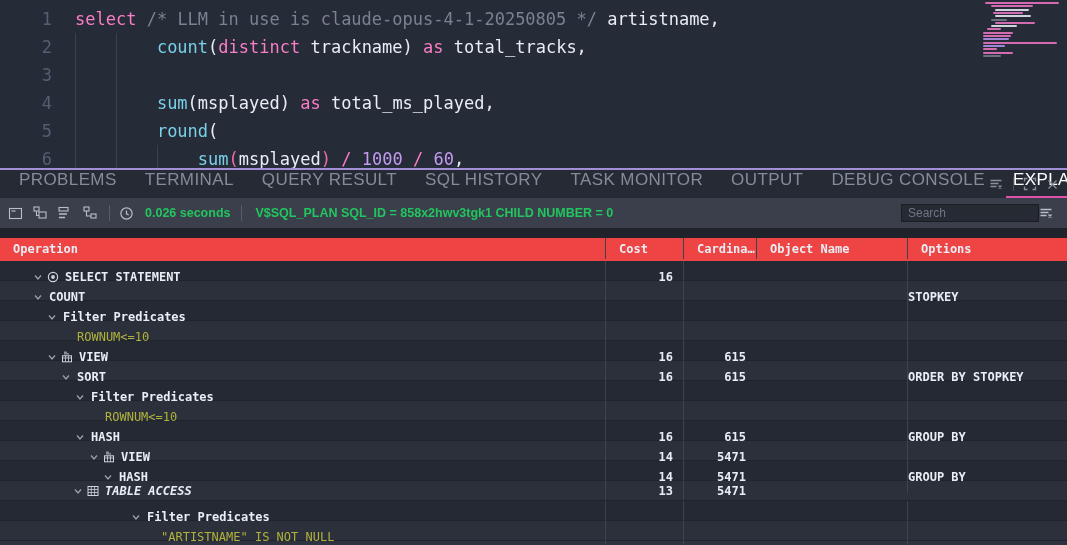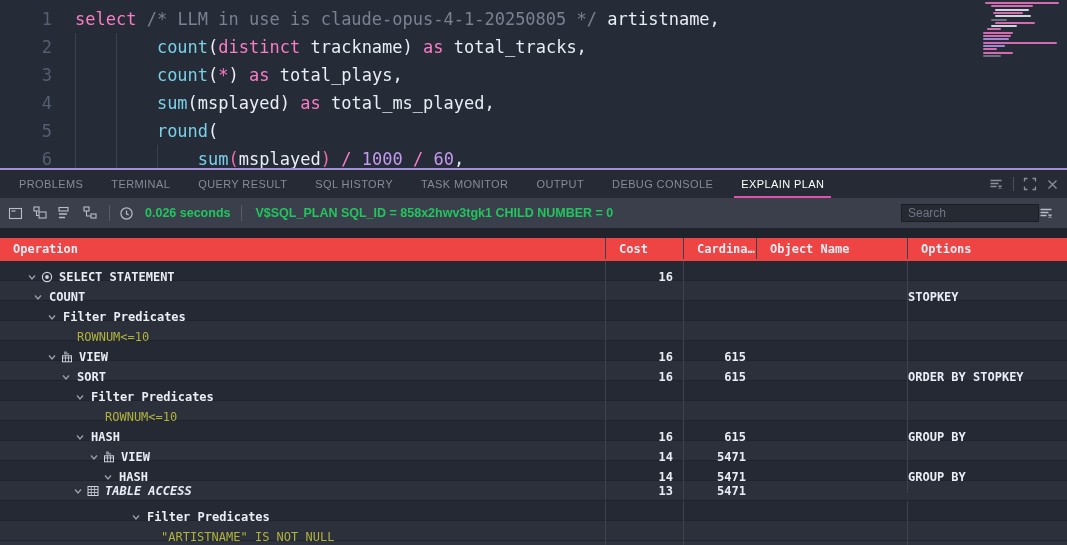--- a/index.html
+++ b/index.html
@@ -28,21 +28,21 @@
   .minimap { position:absolute; top:2px; right:4px; width:80px; height:58px; }
   .mbar { position:absolute; height:2px; border-radius:1px; }
 
   
   .divider { width:100%; height:2px; background:#a18fd8; }
 
   
   .panel { width:100%; height:375px; background:#20232c; }
 
   .tab-bar { position:relative; height:28px; background:#262a34; display:flex; align-items:stretch; padding-left:10px; }
-  .tab { display:flex; align-items:center; padding:14px 9px; margin-right:10px; font-size:11px; letter-spacing:0.4px;
+  .tab { display:flex; align-items:flex-start; padding:0 9px; margin-right:10px; font-size:17px; letter-spacing:0.4px;
          color:#858b99; cursor:pointer; position:relative; white-space:nowrap; }
   .tab.active { color:#ffffff; }
   .tab.active::after { content:""; position:absolute; left:2px; right:2px; bottom:0; height:2px; background:#e151ab; }
   .tabbar-right { position:absolute; right:8px; top:0; height:28px; display:flex; align-items:center; gap:9px; }
   .vsep { width:1px; height:14px; background:#4a505e; }
   .ico { display:flex; align-items:center; justify-content:center; }
 
   .toolbar { height:30px; background:#3a3f4b; display:flex; align-items:center; padding:0 8px; position:relative; }
   .toolbar .ico { margin-right:9px; }
   .tsep { width:1px; height:16px; background:#565c69; margin:0 9px 0 2px; }
@@ -90,21 +90,20 @@
         <div class="code-line">
           <span class="ln">1</span>
           <span class="ct"><span class="tok-kw">select</span><span class="tok-tx"> </span><span class="tok-cm">/* LLM in use is claude-opus-4-1-20250805 */</span><span class="tok-tx"> artistname,</span></span>
         </div>
         <div class="code-line">
           <span class="ln">2</span>
           <span class="ct"><span class="tok-tx">        </span><span class="tok-fn">count</span><span class="tok-br">(</span><span class="tok-kw">distinct</span><span class="tok-tx"> trackname</span><span class="tok-br">)</span><span class="tok-tx"> </span><span class="tok-kw">as</span><span class="tok-tx"> total_tracks,</span></span>
         </div>
         <div class="code-line">
           <span class="ln">3</span>
-          <span class="ct"><span class="tok-tx">        </span><span class="tok-fn">count</span><span class="tok-br">(</span><span class="tok-kw">*</span><span class="tok-br">)</span><span class="tok-tx"> </span><span class="tok-kw">as</span><span class="tok-tx"> total_plays,</span></span>
         </div>
         <div class="code-line">
           <span class="ln">4</span>
           <span class="ct"><span class="tok-tx">        </span><span class="tok-fn">sum</span><span class="tok-br">(</span><span class="tok-tx">msplayed</span><span class="tok-br">)</span><span class="tok-tx"> </span><span class="tok-kw">as</span><span class="tok-tx"> total_ms_played,</span></span>
         </div>
         <div class="code-line">
           <span class="ln">5</span>
           <span class="ct"><span class="tok-tx">        </span><span class="tok-fn">round</span><span class="tok-br">(</span></span>
         </div>
         <div class="code-line">
@@ -236,21 +235,21 @@
     <div class="table-zone">
       <div class="thead">
           <div class="th">Operation</div>
           <div class="th">Cost</div>
           <div class="th">Cardina…</div>
           <div class="th">Object Name</div>
           <div class="th">Options</div>
         </div>
       <div class="tbody">
           <div class="trow">
-            <div class="cell op" style="padding-left: 25px;">
+            <div class="cell op" style="padding-left: 17px; margin-left: 14px;">
               <span class="chev">
                 <svg width="14" height="14" viewBox="0 0 14 14">
                   <path d="M4 5.5 L7 9 L10 5.5" fill="none" stroke="#9aa0ac" stroke-width="1.3"></path>
                 </svg>
               </span>
               <span class="opicon">
                 <svg width="14" height="14" viewBox="0 0 14 14">
                   <circle cx="7" cy="7" r="4.6" fill="none" stroke="#cfd3da" stroke-width="1.2"></circle>
                   <circle cx="7" cy="7" r="1.9" fill="#cfd3da"></circle>
                 </svg>

